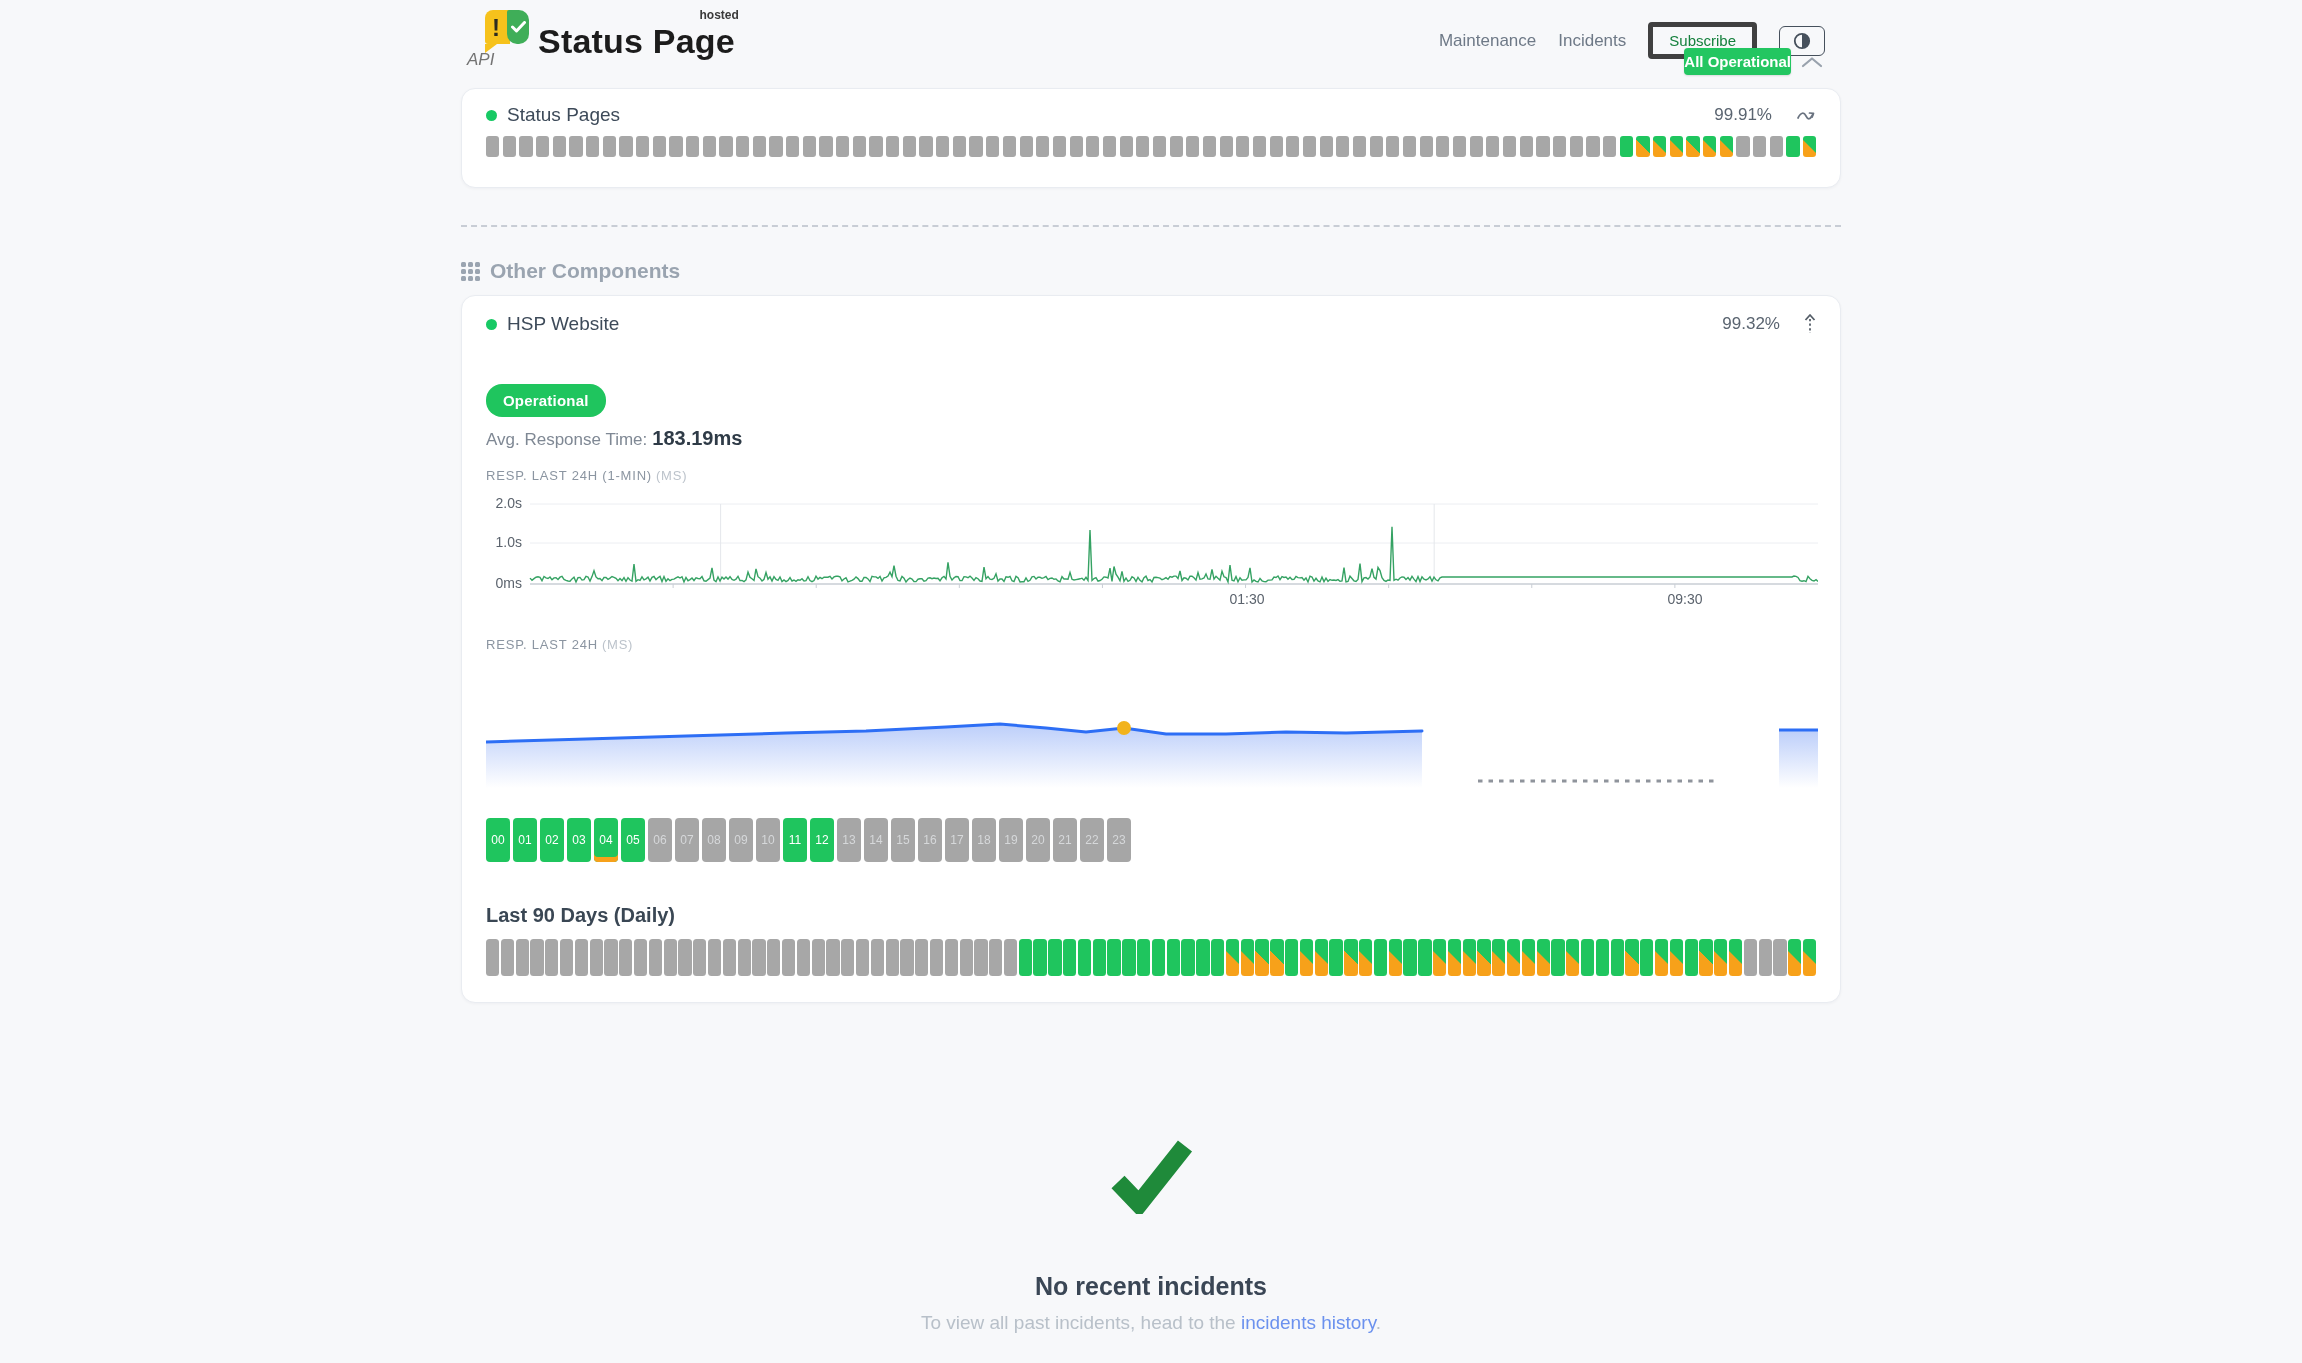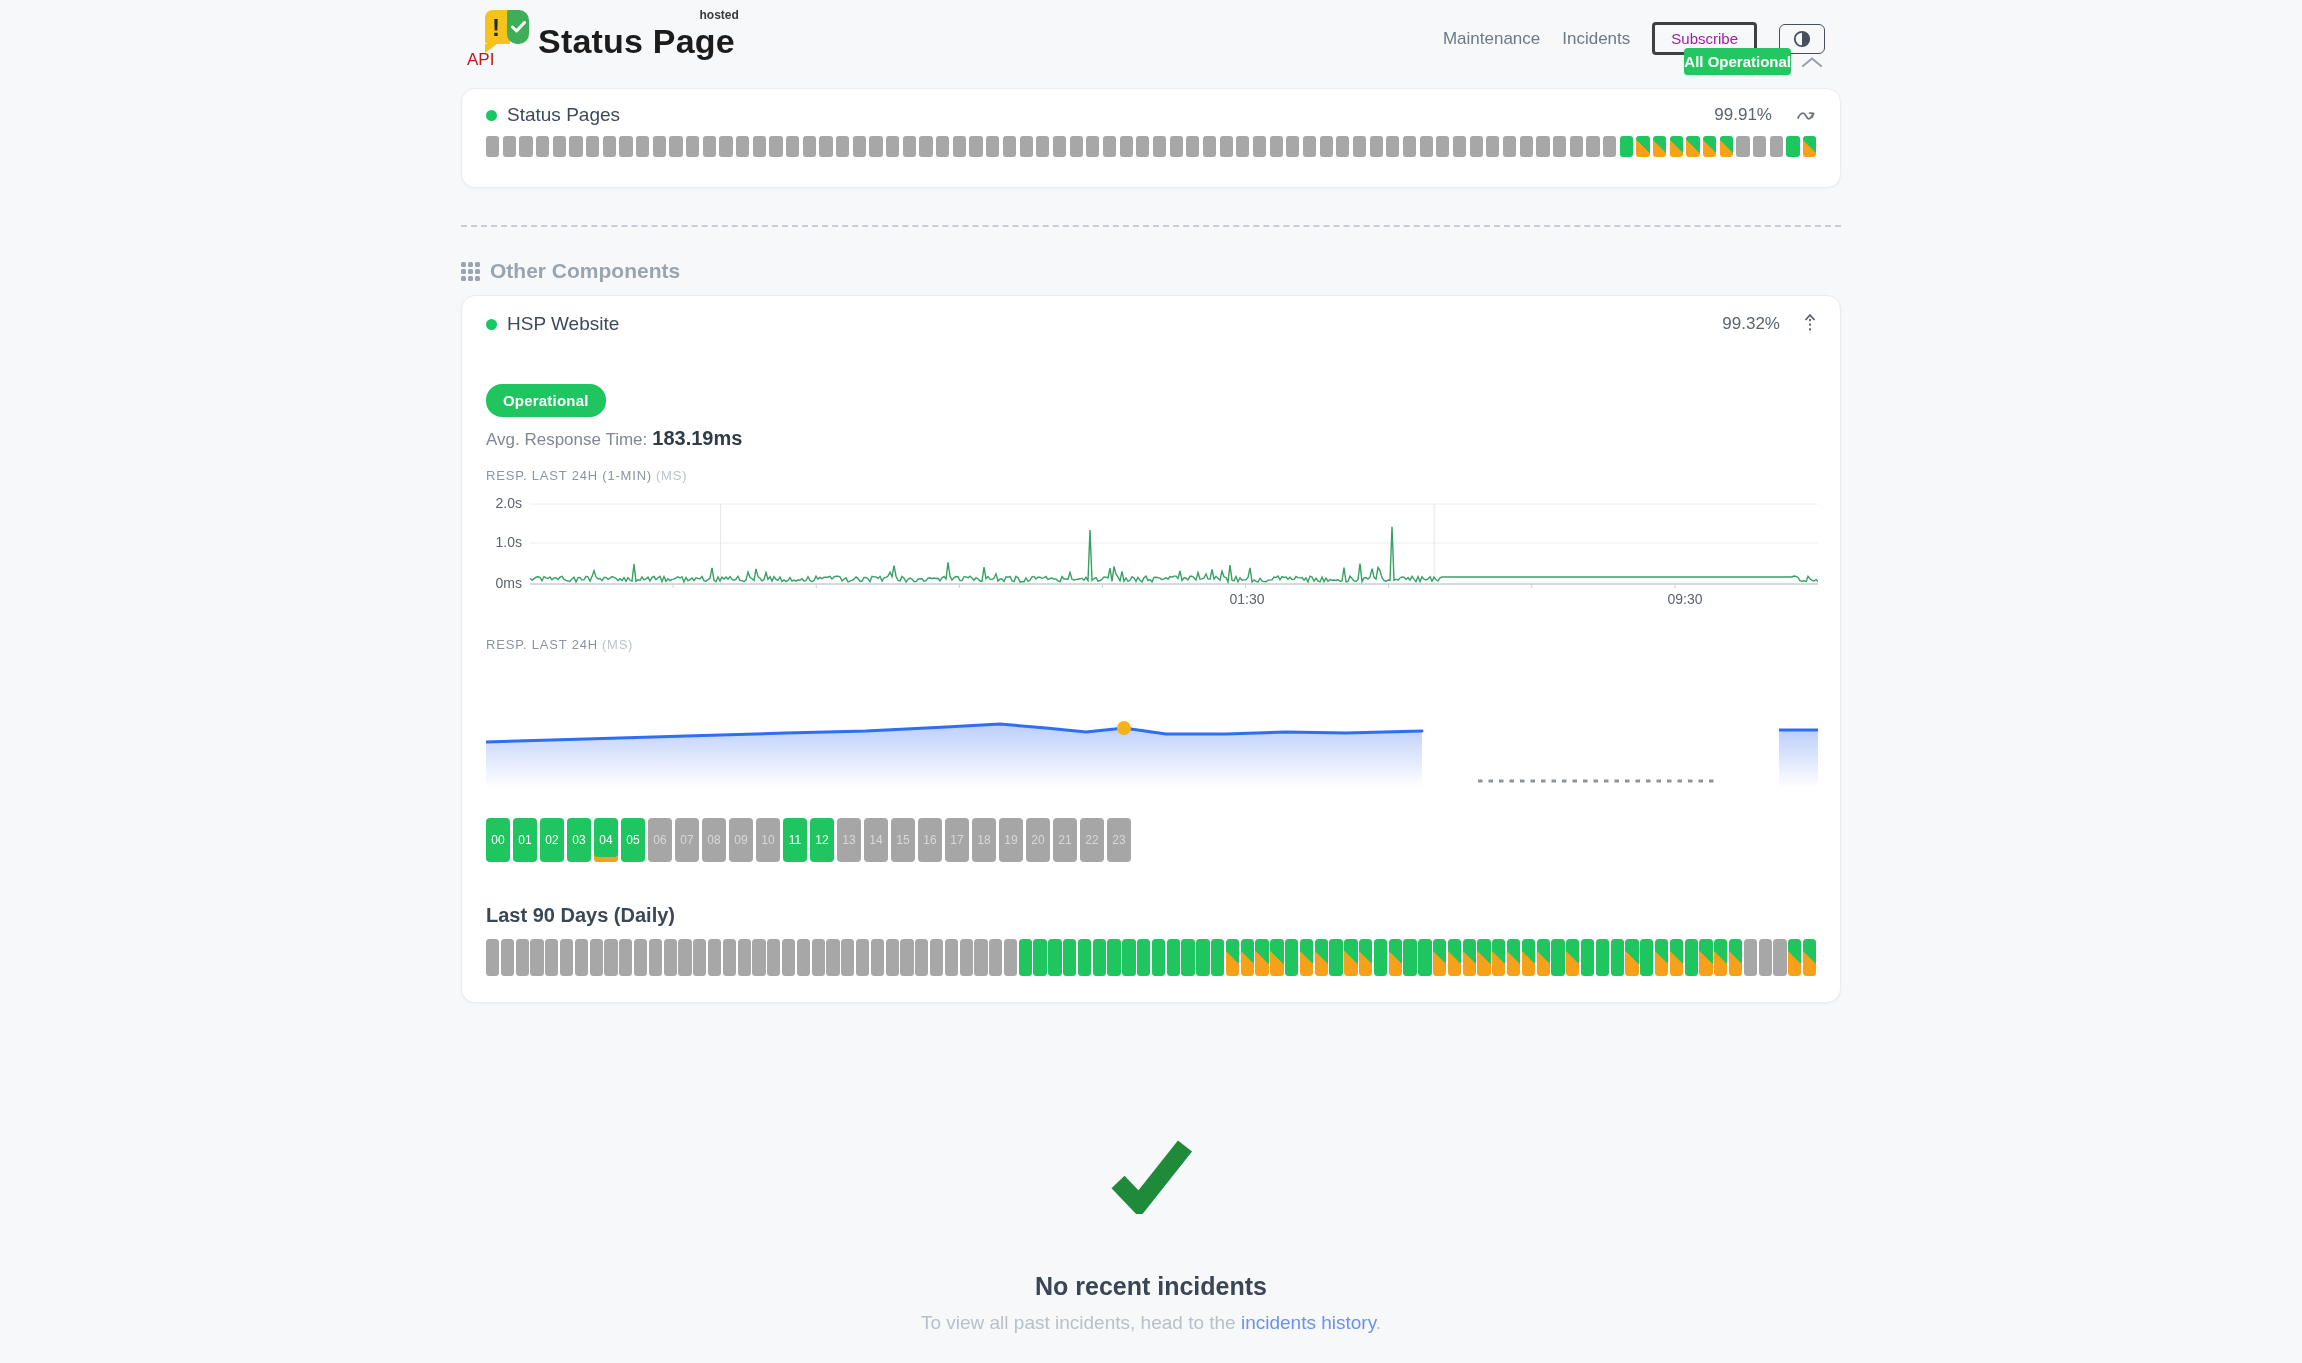--- a/index.html
+++ b/index.html
@@ -19,28 +19,28 @@
   .logo-icon { position: relative; width: 44px; height: 48px; }
   .logo-yellow { position: absolute; left: 0; top: 2px; width: 25px; height: 34px; background: #f6c21c; border-radius: 8px 0 0 3px; }
   .logo-yellow::after { content: ""; position: absolute; left: 0; bottom: -9px; width: 0; height: 0; border-left: 12px solid #f6c21c; border-bottom: 9px solid transparent; }
   .logo-excl { position: absolute; left: 7px; top: 4px; font-size: 24px; font-weight: 800; color: #2b2b21; }
   .logo-green { position: absolute; left: 22px; top: 2px; width: 22px; height: 34px; background: #3fae58; border-radius: 2px 10px 10px 10px; display:flex; align-items:center; justify-content:center; }
   .logo-texts { position: relative; padding-top: 14px; text-align: right; }
   .logo-title { font-size: 34px; font-weight: 800; color: #1c1c1c; letter-spacing: 0.2px; }
   .logo-sup { position: absolute; right: -4px; top: 0; font-size: 12px; font-weight: 600; color: #3a3a3a; }
   nav { position: absolute; right: 16px; top: 22px; display: flex; align-items: center; gap: 22px; }
   .nav-link { font-size: 17px; color: #6e7987; cursor: pointer; }
-  .btn-subscribe { border: 3px solid #404040; color: #a21caf; background: transparent; font-size: 15px; font-family: inherit; border-radius: 4px; padding: 5px 16px; cursor: pointer; }
+  .btn-subscribe { border: 5px solid #404040; color: #15803d; background: transparent; font-size: 15px; font-family: inherit; border-radius: 4px; padding: 5px 16px; cursor: pointer; }
   .btn-theme { border: 1px solid #46505c; background: transparent; border-radius: 6px; width: 46px; height: 30px; display: flex; align-items: center; justify-content: center; cursor: pointer; }
   .status-float { position: absolute; right: 18px; top: 48px; display: flex; align-items: center; gap: 10px; }
   .badge-op { background: #23c661; color: #fff; font-size: 15px; font-weight: 600; border-radius: 4px; padding: 5px 0; box-shadow: 0 1px 2px rgba(0,0,0,.12); }
 
   
   main { padding-top: 50px; }
-  .section-label { font-size: 17px; color: #b91c1c; margin-left: 6px; }
+  .section-label { font-size: 17px; color: #737373; margin-left: 6px; font-style: italic; }
   .card { background: #fff; border: 1px solid #e9ecf1; border-radius: 14px; box-shadow: 0 1px 3px rgba(25,35,50,0.04); }
   .card-api { margin-top: 18px; padding: 15px 24px 30px 24px; }
   .comp-row { display: flex; align-items: center; justify-content: space-between; }
   .comp-left { display: flex; align-items: center; gap: 10px; }
   .dot-green { width: 11px; height: 11px; border-radius: 50%; background: #17c964; }
   .comp-name { font-size: 19px; color: #3d4a59; }
   .comp-right { display: flex; align-items: center; gap: 24px; }
   .comp-pct { font-size: 17px; color: #5a6470; }
 
   .bar-row { display: flex; gap: 3.5px; margin-top: 10px; }

